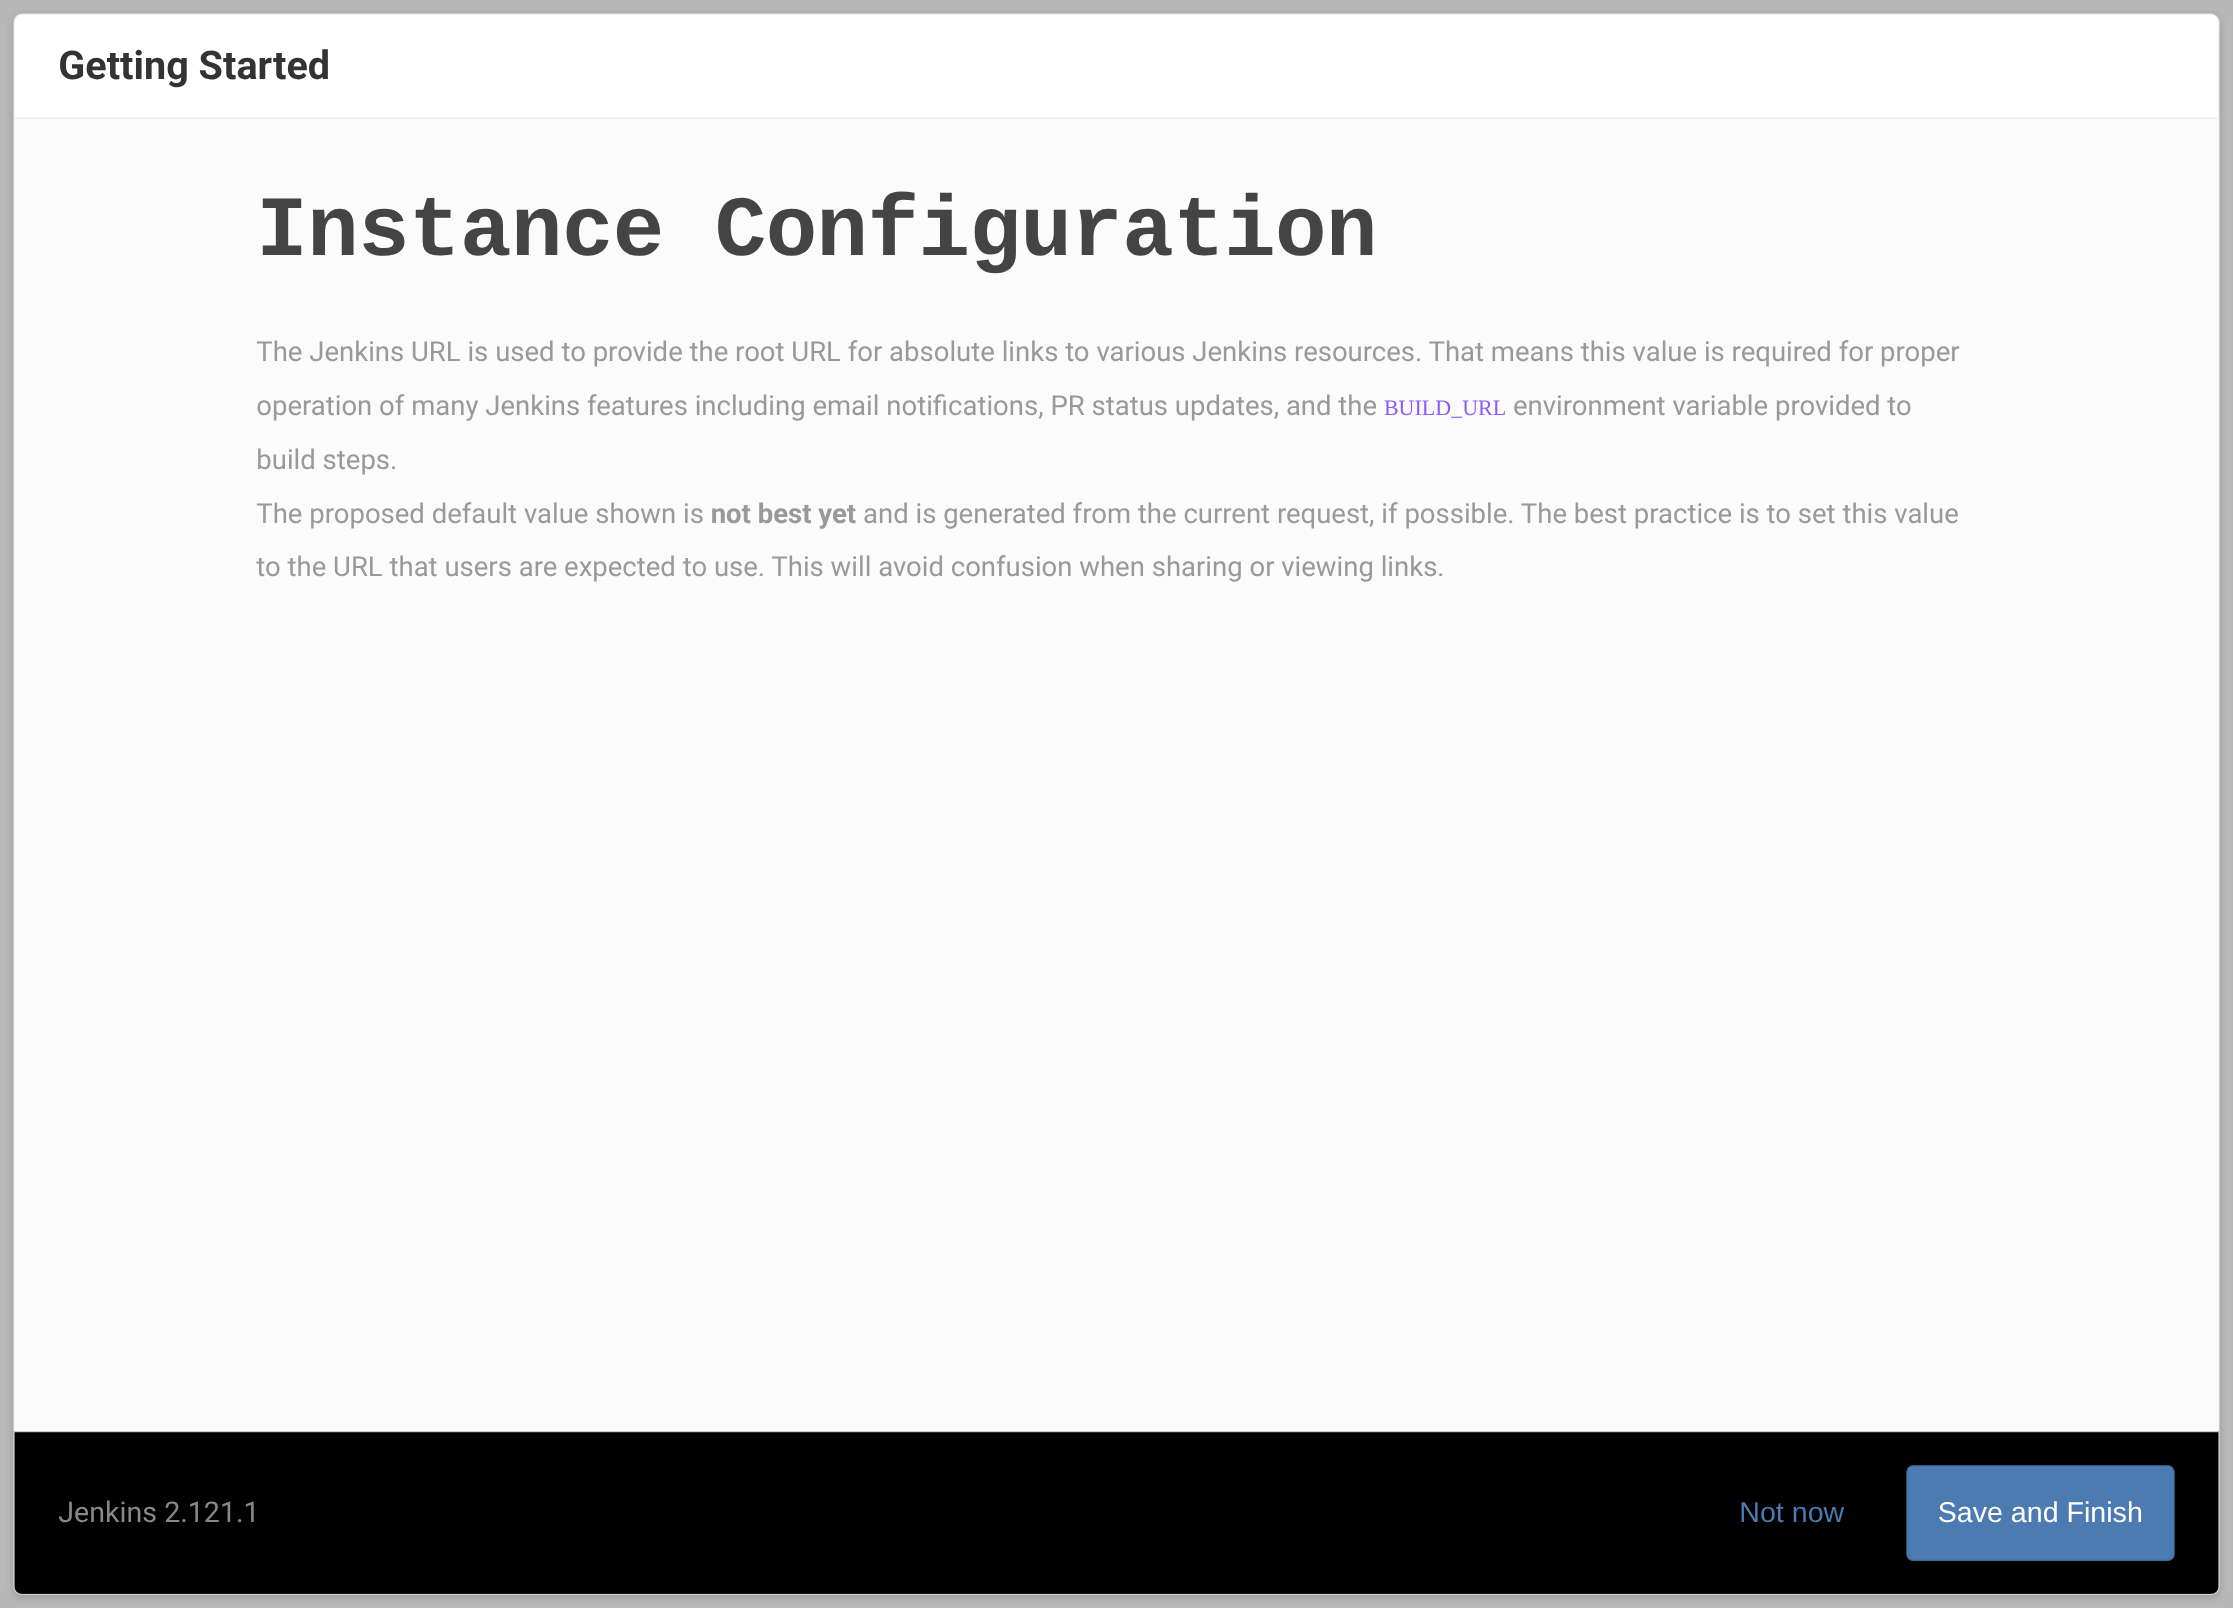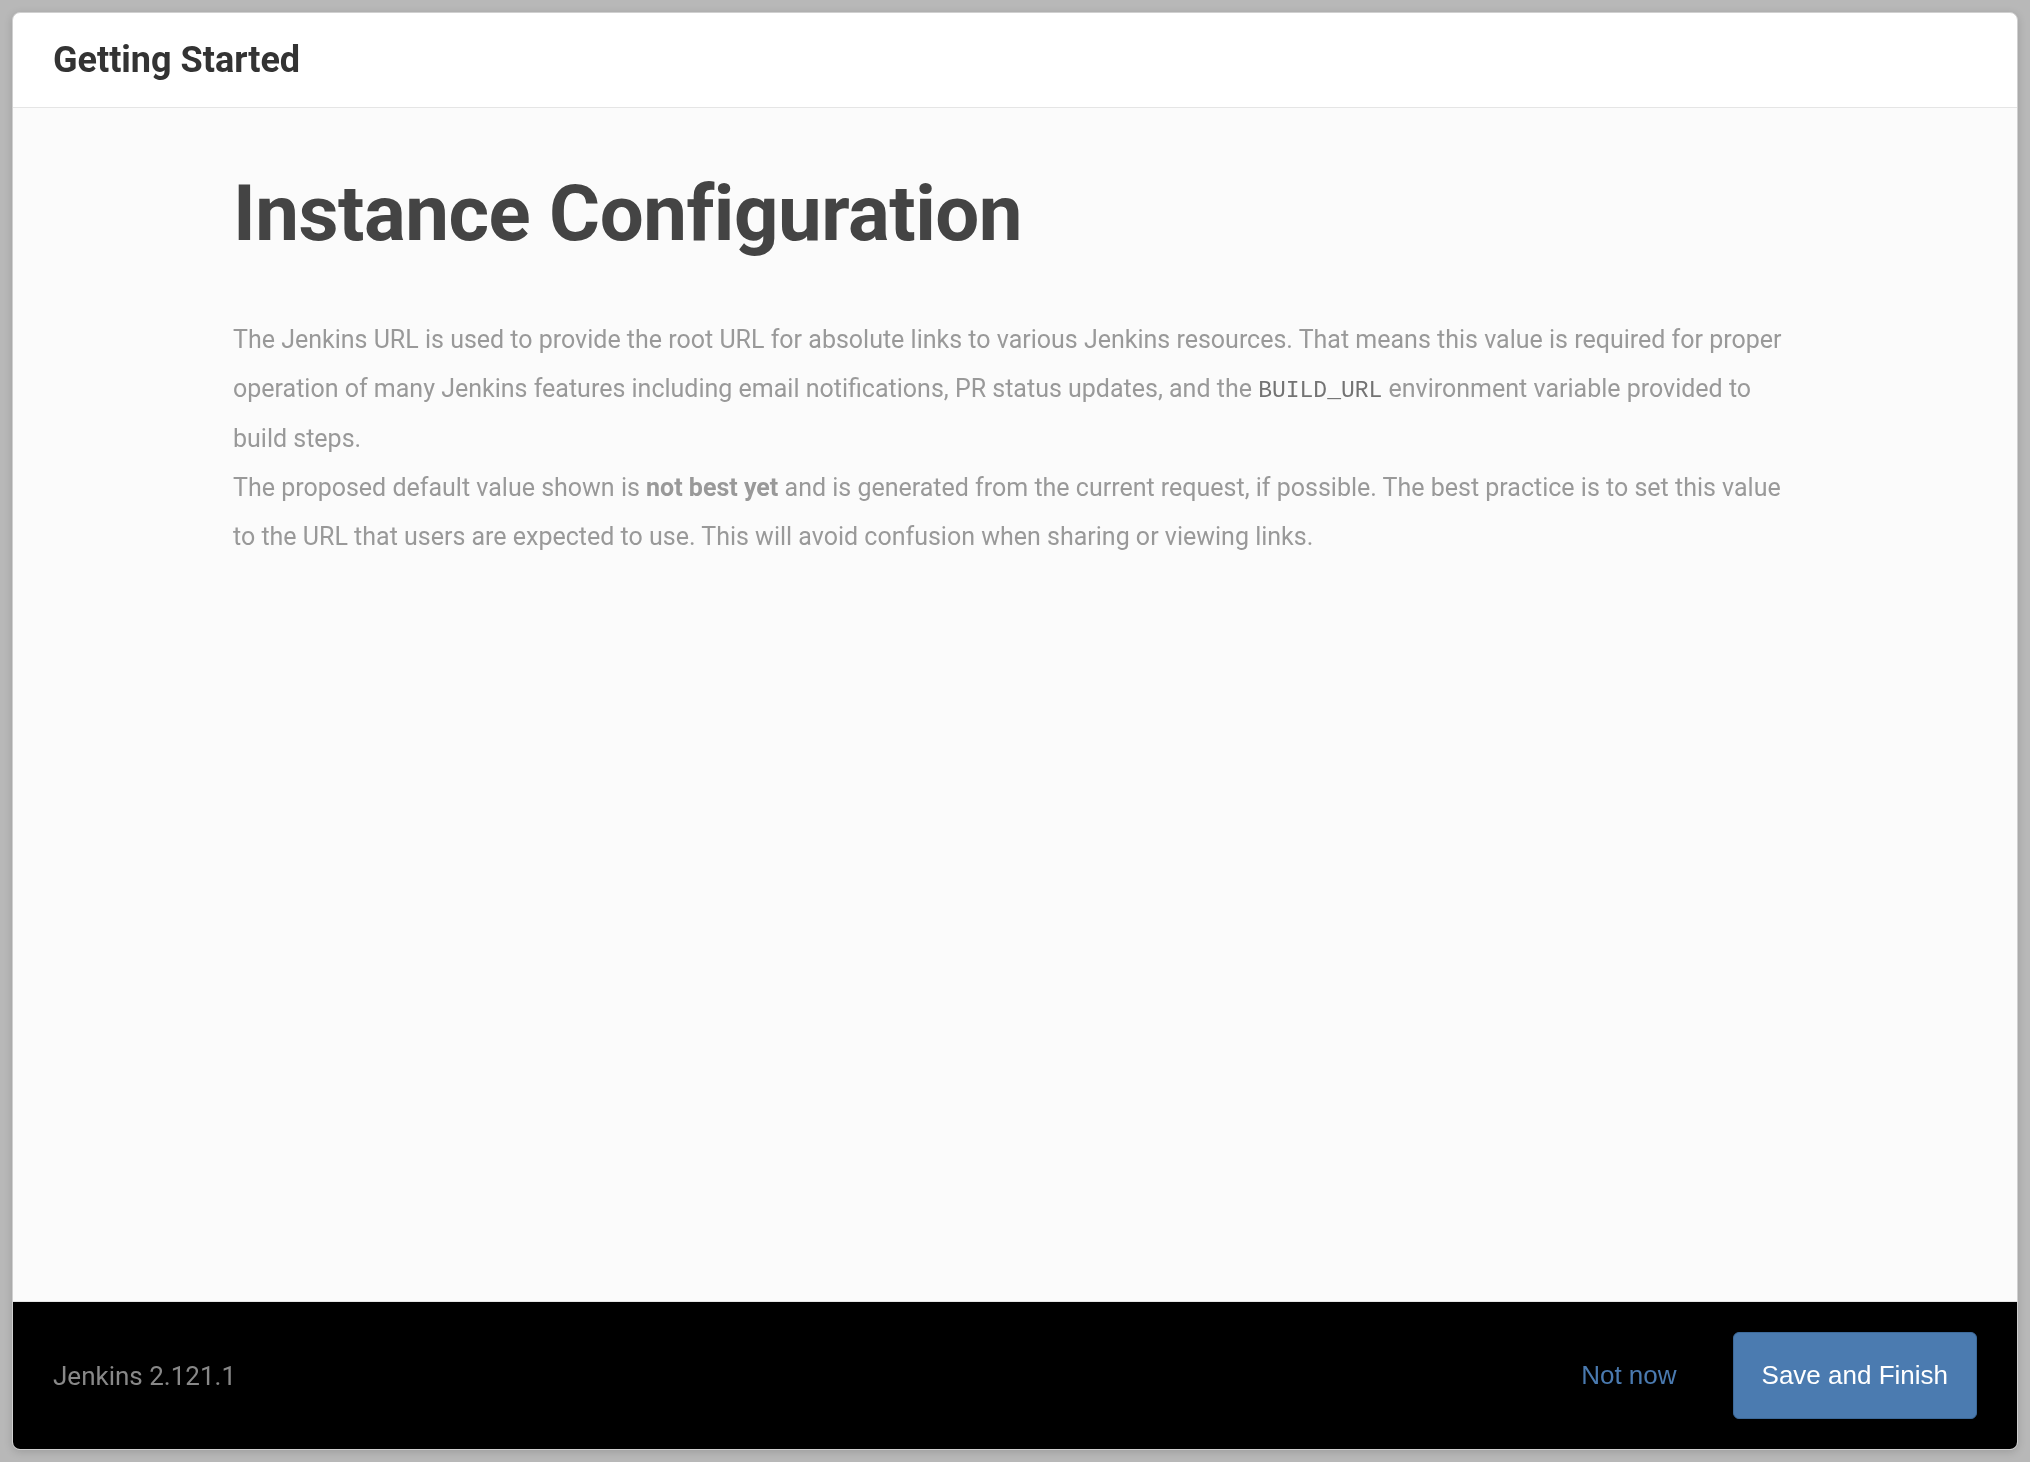--- a/index.html
+++ b/index.html
@@ -41,22 +41,23 @@
   .modal-body {
     flex: 1;
     background: #fbfbfb;
     padding: 60px 220px 40px 220px;
     overflow: auto;
   }
   .page-title {
     font-size: 78px;
     font-weight: 700;
     color: #444444;
-    margin-bottom: 56px;
+    margin-bottom: 40px;
     letter-spacing: -0.5px;
+    font-family: Liberation Mono, monospace;
   }
   .form-row {
     display: flex;
     align-items: center;
     margin-bottom: 42px;
   }
   .form-label {
     width: 420px;
     font-size: 26px;
     color: #333333;
@@ -77,23 +78,23 @@
   }
   .description {
     font-size: 25px;
     line-height: 1.96;
     color: #999999;
   }
   .description p {
     margin-bottom: 0;
   }
   .description code {
-    font-family: Liberation Mono, monospace;
-    font-size: 23px;
-    color: #737373;
+    font-family: Liberation Serif, serif;
+    font-size: 20px;
+    color: #8b5cf6;
   }
   .description b {
     font-weight: 700;
     color: #999999;
   }
   .modal-footer {
     border-top: 1px solid #e5e5e5;
     padding: 30px 40px;
     display: flex;
     align-items: center;

